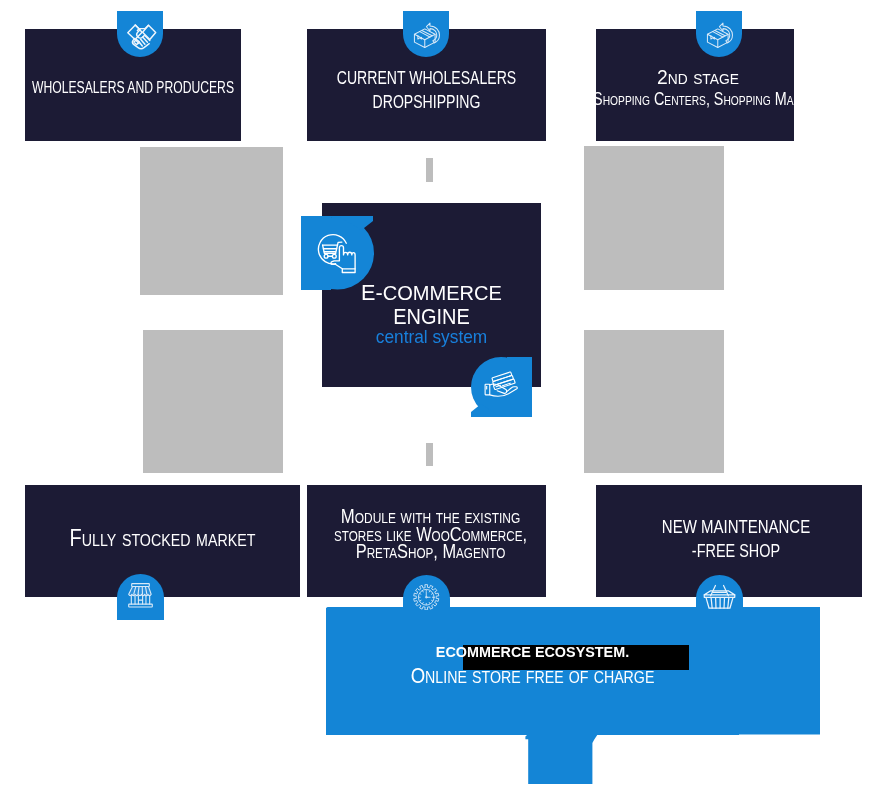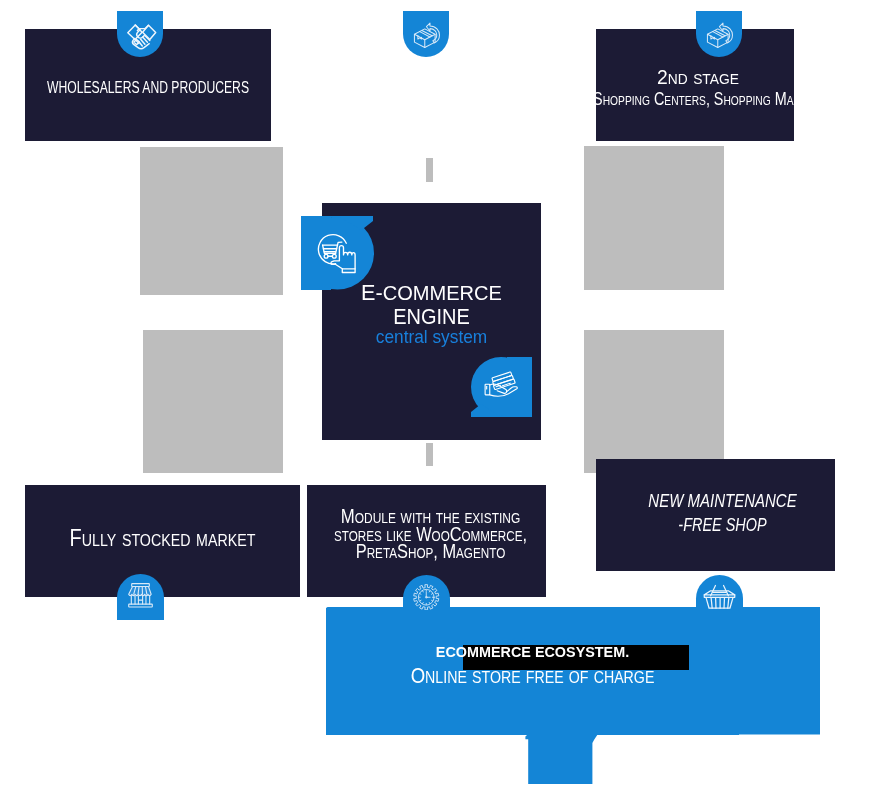--- a/index.html
+++ b/index.html
@@ -71,21 +71,21 @@
       <path d="M22.6 27.2 L26.9 32.3"></path>
       <path d="M20.6 29.2 L24.3 34"></path>
       <path d="M17.1 27.6 L20.9 31.5"></path>
 
       <path d="M16.6 26.4 L14.9 28.6 C14.1 30 14.4 31.4 15.6 32.3
                L20.1 35.6 C21.9 36.9 24.2 36.9 26 35.6 L31.2 31.7"></path>
 
       <path d="M18.6 27.4 L15.9 30.1 L18.6 32.8 L21.3 30.1 Z"></path>
     </svg>
   </div>
-  <div class="card" style="left:25px;top:29px;width:246px;height:112px;">
+  <div class="card" style="left:25px;top:29px;width:216px;height:112px;">
     <div class="txt" style="top:51px;font-size:16px;">
       <span class="nar">WHOLESALERS AND PRODUCERS</span>
     </div>
   </div>
 
   <div class="badge down" style="left:403px;top:11px;width:46px;height:46px;">
     <svg width="30" height="27" viewBox="1 2 62 58" fill="none" stroke="#d8e9f8" stroke-width="2.2" stroke-linecap="round" stroke-linejoin="round" style="margin-top:1px;margin-left:1px;">
 
       <path d="M30.8 14.3 L38.4 6.6 L38.4 12.6
                C51.2 12.6 58.8 22.4 58.8 32.2
@@ -96,20 +96,28 @@
       <path d="M5 30.6 L27.2 19 L49.4 30.6 L27.2 42.2 Z"></path>
       <path d="M5 30.6 L5 47.4 L27.2 59 L49.4 47.4 L49.4 30.6"></path>
       <path d="M27.2 42.2 L27.2 59"></path>
 
       <path d="M16.4 24.8 L38.4 36.2"></path>
       <path d="M21 22.4 L43 33.8"></path>
 
       <path d="M12.4 33 L12.4 40.6 L16.4 38.2 L20.2 40.6 L20.2 37"></path>
     </svg>
   </div>
+  <div class="card" style="left:307px;top:29px;width:239px;height:112px;">
+    <div class="txt" style="top:40px;font-size:18.5px;">
+      <span class="nar">CURRENT WHOLESALERS</span>
+    </div>
+    <div class="txt" style="top:64px;font-size:18.5px;">
+      <span class="nar">DROPSHIPPING</span>
+    </div>
+  </div>
 
   <div class="badge down" style="left:696px;top:11px;width:46px;height:46px;">
     <svg width="30" height="27" viewBox="1 2 62 58" fill="none" stroke="#d8e9f8" stroke-width="2.2" stroke-linecap="round" stroke-linejoin="round" style="margin-top:1px;margin-left:1px;">
 
       <path d="M30.8 14.3 L38.4 6.6 L38.4 12.6
                C51.2 12.6 58.8 22.4 58.8 32.2
                C58.8 40.2 54 46.6 47.4 49.4
                L44.6 44.4 C49.4 42.4 53 38 53 32.2
                C53 25 47.6 18.4 38.4 18.4 L38.4 23.4 Z"></path>
 
@@ -125,21 +133,21 @@
   </div>
   <div class="card" style="left:596px;top:29px;width:198px;height:112px;">
     <div class="txt sc" style="top:37px;left:-117px;right:-123px;font-size:21px;--sx:.92;">
       <span class="nar">2<span class="smc">ND</span> <span class="smc">STAGE</span></span>
     </div>
     <div class="txt sc" style="top:62px;left:-116px;right:-124px;font-size:17.5px;--sx:.82;">
       <span class="nar">S<span class="smc">HOPPING</span> C<span class="smc">ENTERS</span>, S<span class="smc">HOPPING</span> M<span class="smc">ALL</span></span>
     </div>
   </div>
 
-  <div class="card" style="left:322px;top:203px;width:219px;height:237px;">
+  <div class="card" style="left:322px;top:203px;width:219px;height:184px;">
     <div class="txt sc" style="top:79px;font-size:21.8px;--sx:.99;--scr:.93;">
       <span class="nar">E-<span class="smc">COMMERCE</span></span>
     </div>
     <div class="txt sc" style="top:104px;font-size:21.5px;--sx:.93;--scr:1;">
       <span class="nar"><span class="smc">ENGINE</span></span>
     </div>
     <div class="txt" style="top:124px;font-size:19px;color:#1880dc;--sx:.91;">
       <span class="nar">central system</span>
     </div>
   </div>
@@ -250,21 +258,21 @@
   <div class="badge up" style="left:403px;top:575px;width:47px;height:46px;">
     <svg width="26.5" height="26.5" viewBox="-0.6 -0.6 49.2 49.2" fill="none" stroke="#d8e9f8" stroke-width="1.6" stroke-linecap="round" stroke-linejoin="round" style="margin-top:-2px;">
       <path d="M21.9 5.5L21.4 0.7L26.6 0.7L26.1 5.5L30.1 6.4L31.7 1.9L36.4 4.2L33.9 8.3L37.2 10.8L40.5 7.5L43.8 11.6L39.7 14.1L41.6 17.9L46.1 16.3L47.3 21.4L42.5 21.9L42.5 26.1L47.3 26.6L46.1 31.7L41.6 30.1L39.7 33.9L43.8 36.4L40.5 40.5L37.2 37.2L33.9 39.7L36.4 43.8L31.7 46.1L30.1 41.6L26.1 42.5L26.6 47.3L21.4 47.3L21.9 42.5L17.9 41.6L16.3 46.1L11.6 43.8L14.1 39.7L10.8 37.2L7.5 40.5L4.2 36.4L8.3 33.9L6.4 30.1L1.9 31.7L0.7 26.6L5.5 26.1L5.5 21.9L0.7 21.4L1.9 16.3L6.4 17.9L8.3 14.1L4.2 11.6L7.5 7.5L10.8 10.8L14.1 8.3L11.6 4.2L16.3 1.9L17.9 6.4Z"></path>
       <circle cx="24" cy="24" r="14.6"></circle>
       <path d="M24.0 10.4 L24.0 12.7 M30.8 12.2 L29.7 14.2 M35.8 17.2 L33.8 18.4 M37.6 24.0 L35.3 24.0 M35.8 30.8 L33.8 29.7 M30.8 35.8 L29.7 33.8 M24.0 37.6 L24.0 35.3 M17.2 35.8 L18.4 33.8 M12.2 30.8 L14.2 29.7 M10.4 24.0 L12.7 24.0 M12.2 17.2 L14.2 18.4 M17.2 12.2 L18.4 14.2"></path>
       <path d="M24 14.2 L24 24 L31.2 24"></path>
       <circle cx="24" cy="24" r="1.5"></circle>
     </svg>
   </div>
 
-  <div class="card" style="left:596px;top:459px;width:239px;height:112px;font-style:italic;">
+  <div class="card" style="left:596px;top:485px;width:266px;height:112px;">
     <div class="txt" style="top:33px;left:-113px;right:-127px;font-size:18.75px;--sx:.80;">
       <span class="nar">NEW MAINTENANCE</span>
     </div>
     <div class="txt" style="top:57px;left:-113px;right:-127px;font-size:18.75px;--sx:.77;">
       <span class="nar">-FREE SHOP</span>
     </div>
   </div>
   <div class="badge up" style="left:696px;top:575px;width:47px;height:46px;">
     <svg width="35" height="27" viewBox="1.5 12.4 45 32.8" fill="none" stroke="#e8f3fc" stroke-width="1.6" stroke-linecap="round" stroke-linejoin="round" style="margin-top:-1px;">
 

